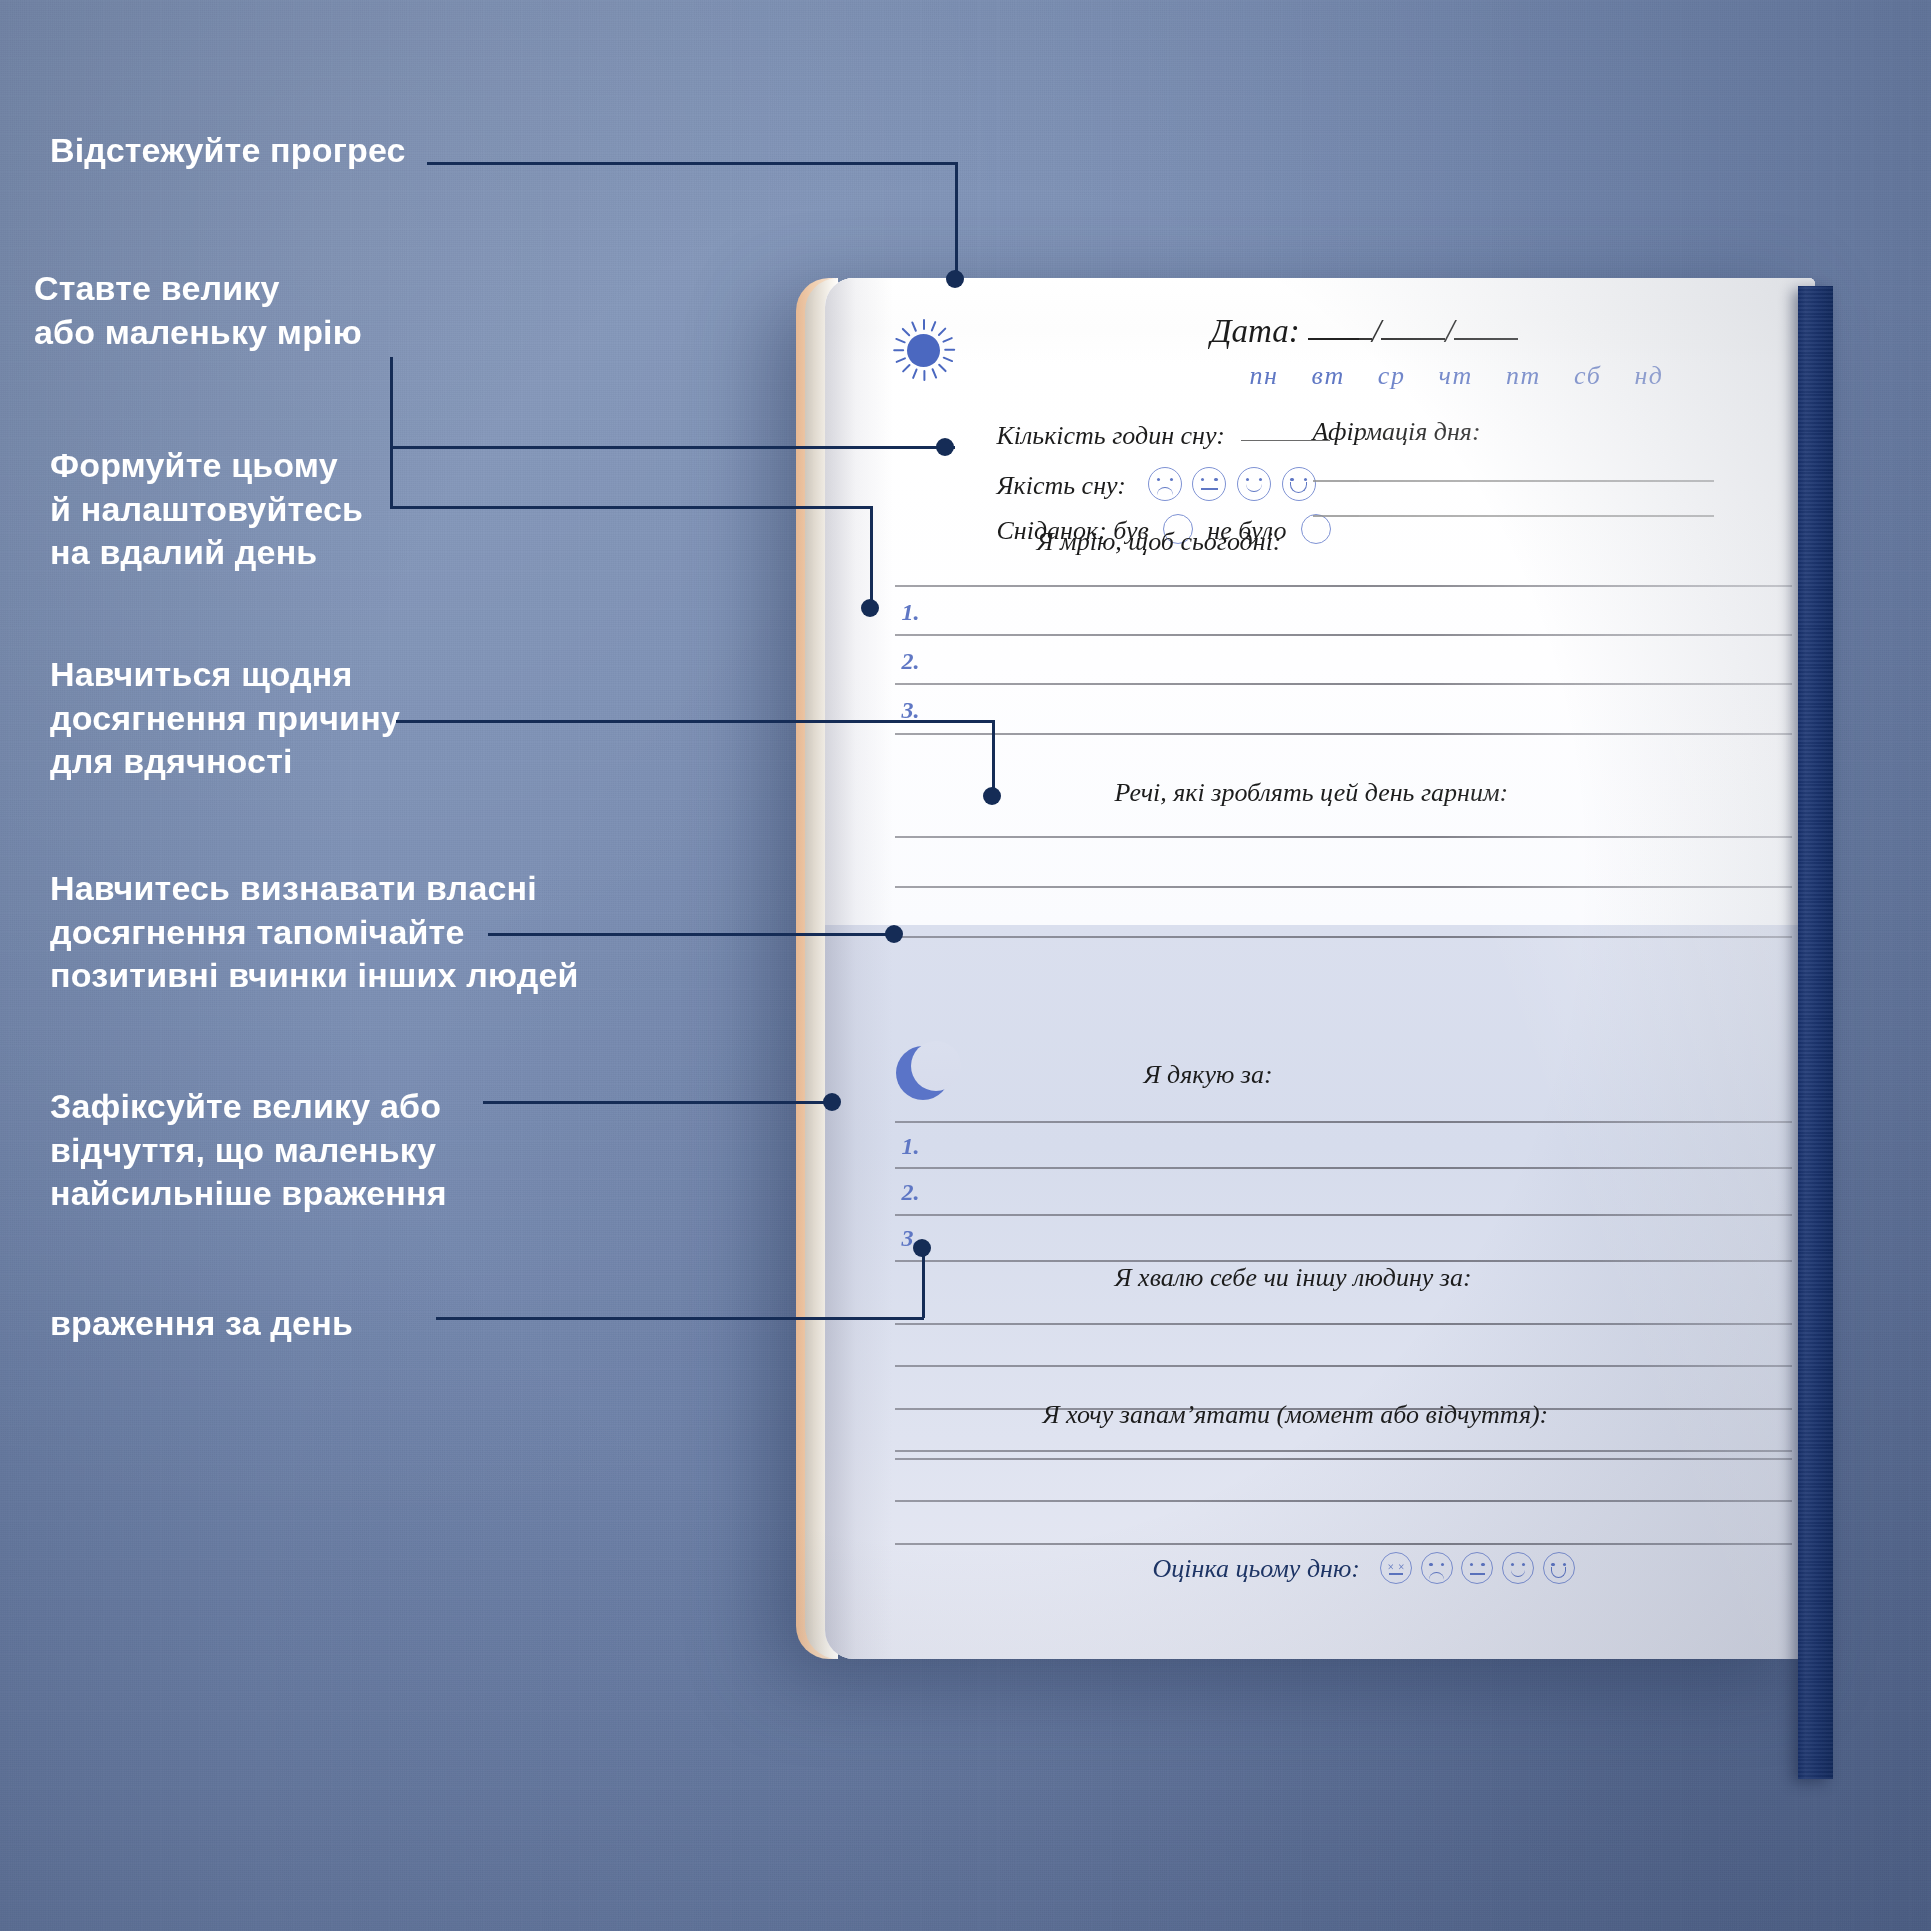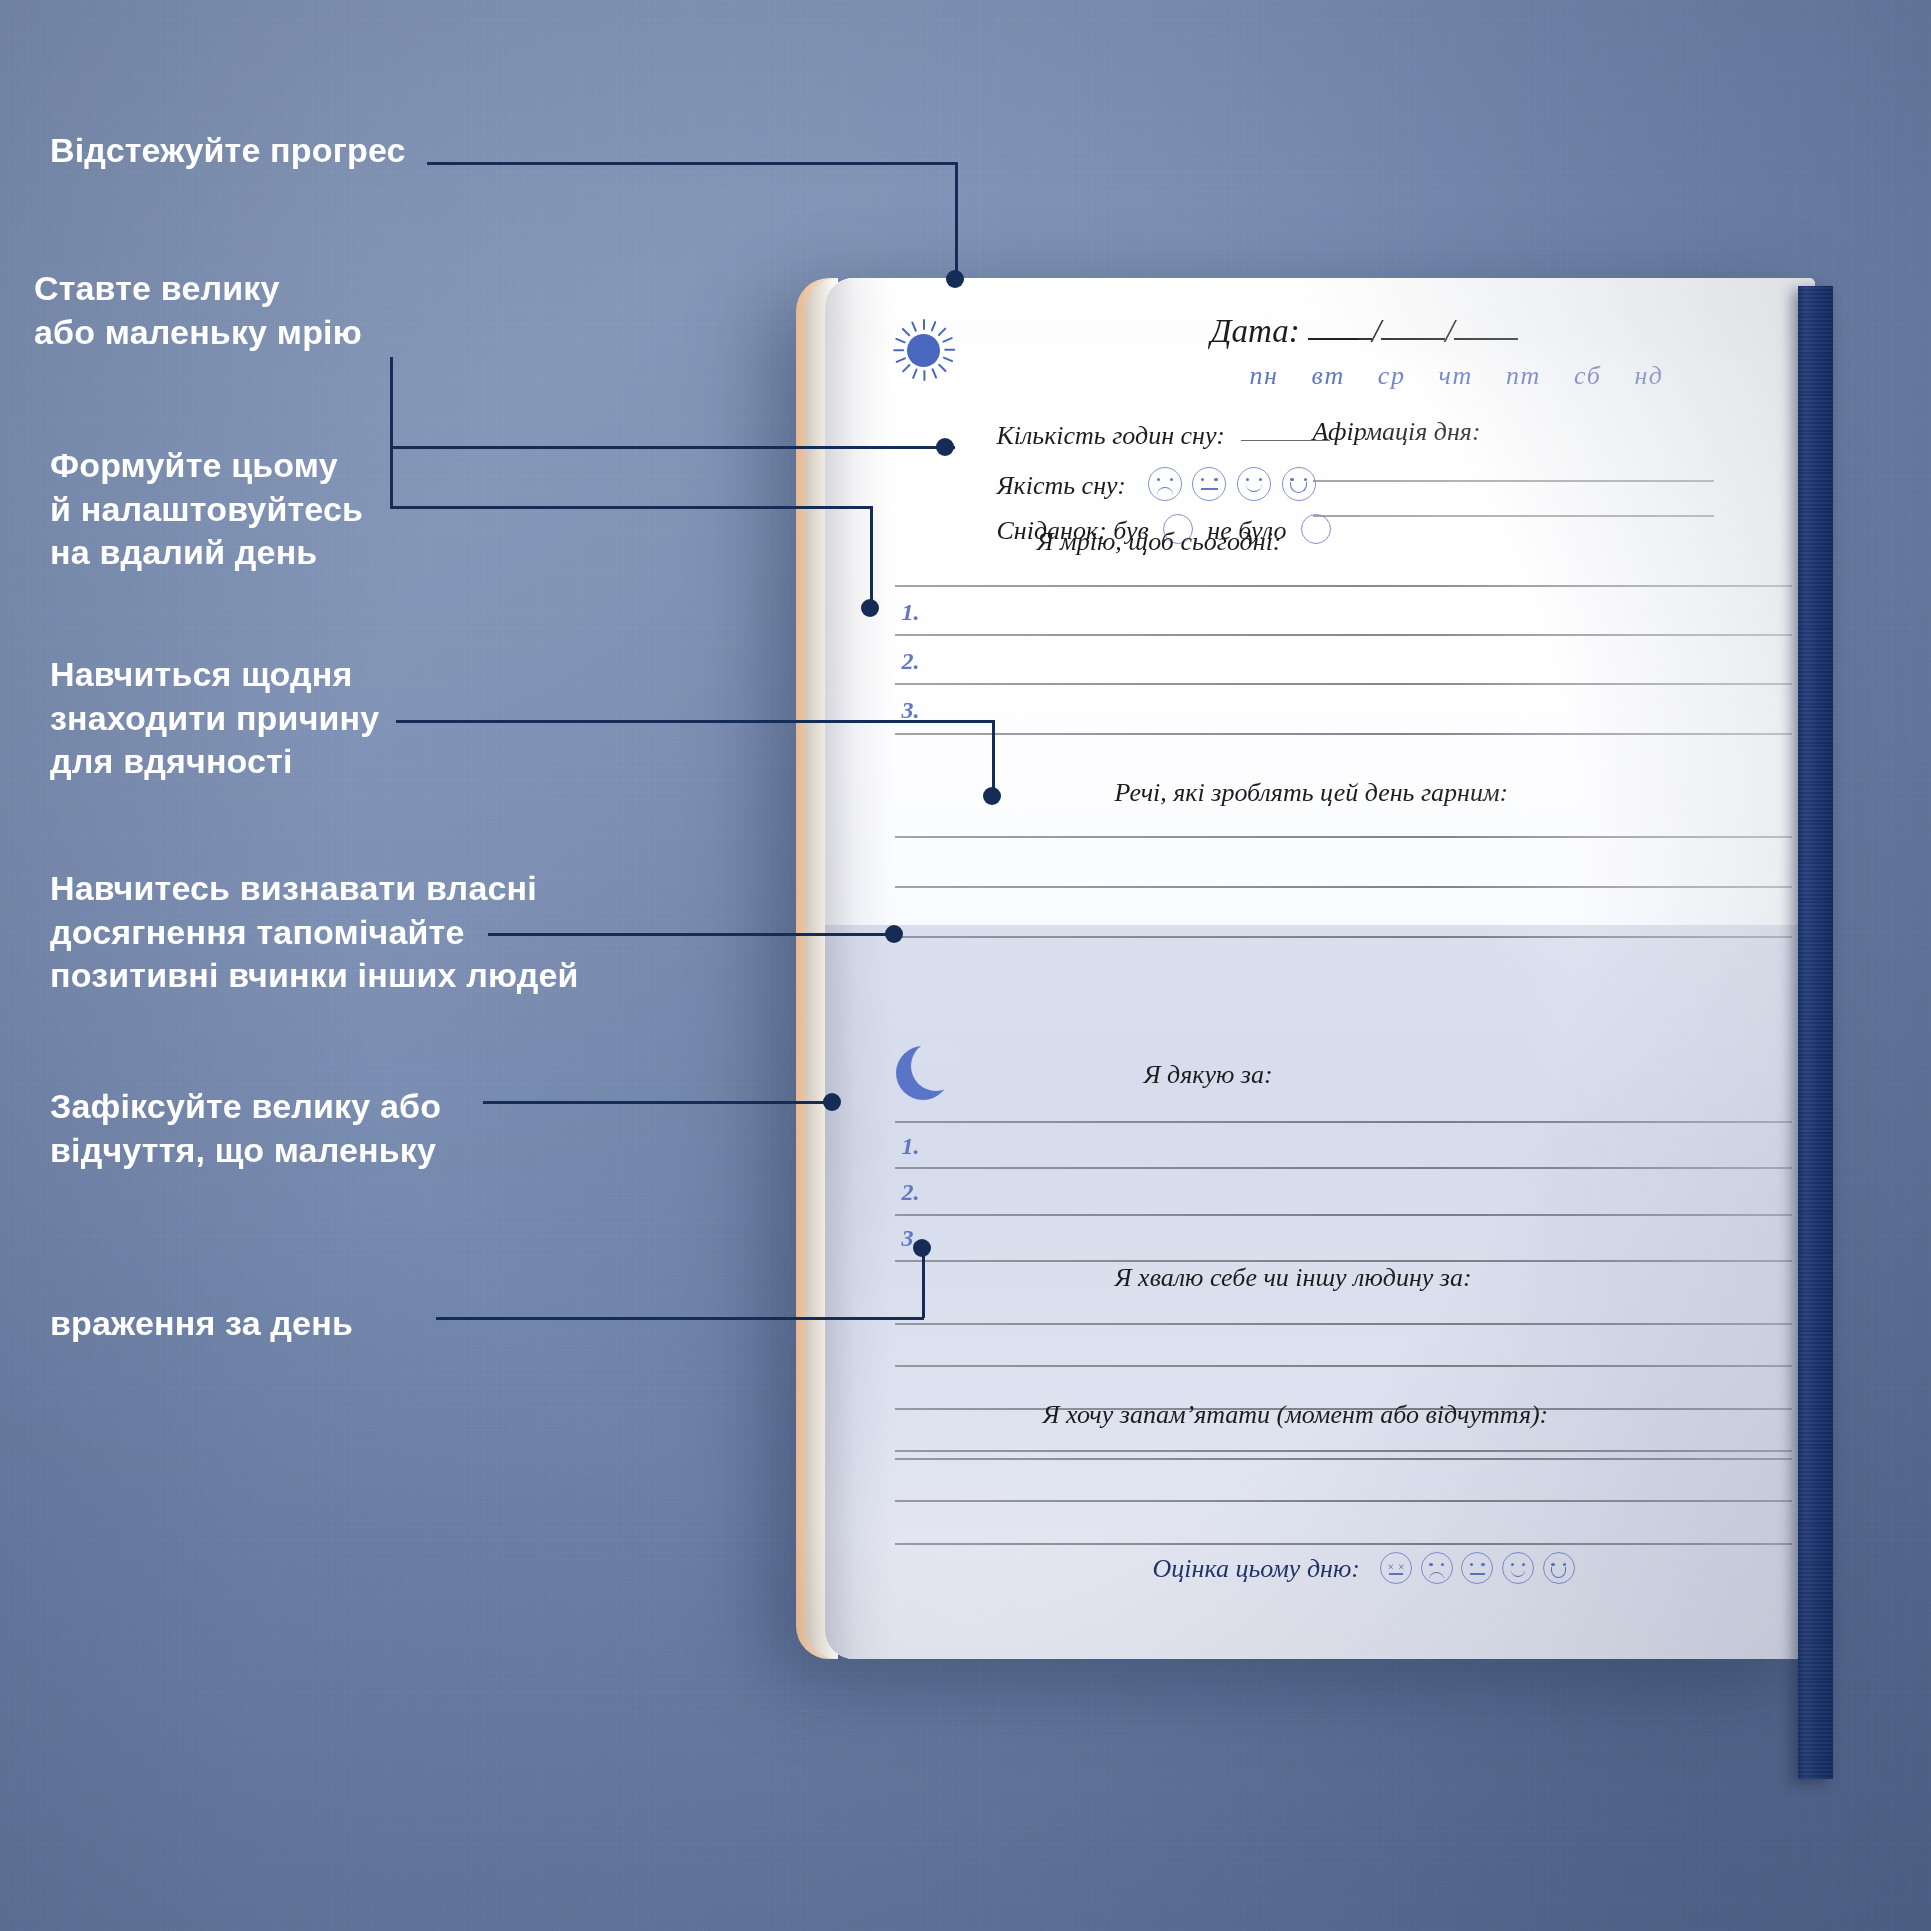--- a/index.html
+++ b/index.html
@@ -358,38 +358,39 @@
   <div>Формуйте цьому</div>
   <div>й налаштовуйтесь</div>
   <div>на вдалий день</div>
 </div>
 <div class="ldr h" style="left:390px;top:506px;width:483px;"></div>
 <div class="ldr v" style="left:870px;top:506px;height:101px;"></div>
 <div class="dot" style="left:861px;top:599px;"></div>
 
 <div class="anno" style="left:50px;top:653px;">
   <div>Навчиться щодня</div>
-  <div>знаходити причину</div>
+  <div>досягнення причину</div>
   <div>для вдячності</div>
 </div>
 <div class="ldr h" style="left:396px;top:720px;width:599px;"></div>
 <div class="ldr v" style="left:992px;top:720px;height:75px;"></div>
 <div class="dot" style="left:983px;top:787px;"></div>
 
 <div class="anno" style="left:50px;top:867px;">
   <div>Навчитесь визнавати власні</div>
   <div>досягнення тапомічайте</div>
   <div>позитивні вчинки інших людей</div>
 </div>
 <div class="ldr h" style="left:488px;top:933px;width:406px;"></div>
 <div class="dot" style="left:885px;top:925px;"></div>
 
 <div class="anno" style="left:50px;top:1085px;">
   <div>Зафіксуйте велику або</div>
   <div>відчуття, що маленьку</div>
+  <div>найсильніше враження</div>
 </div>
 <div class="ldr h" style="left:483px;top:1101px;width:348px;"></div>
 <div class="dot" style="left:823px;top:1093px;"></div>
 
 <div class="anno" style="left:50px;top:1302px;">
   <div>враження за день</div>
 </div>
 <div class="ldr h" style="left:436px;top:1317px;width:488px;"></div>
 <div class="ldr v" style="left:922px;top:1250px;height:68px;"></div>
 <div class="dot" style="left:913px;top:1239px;"></div>

